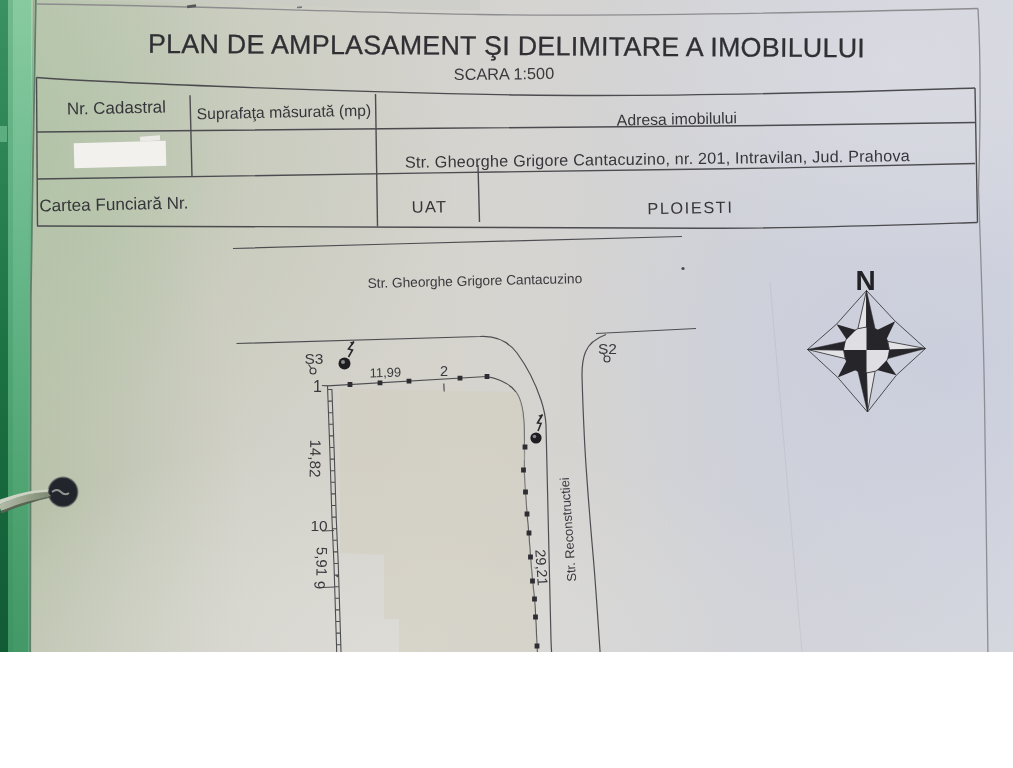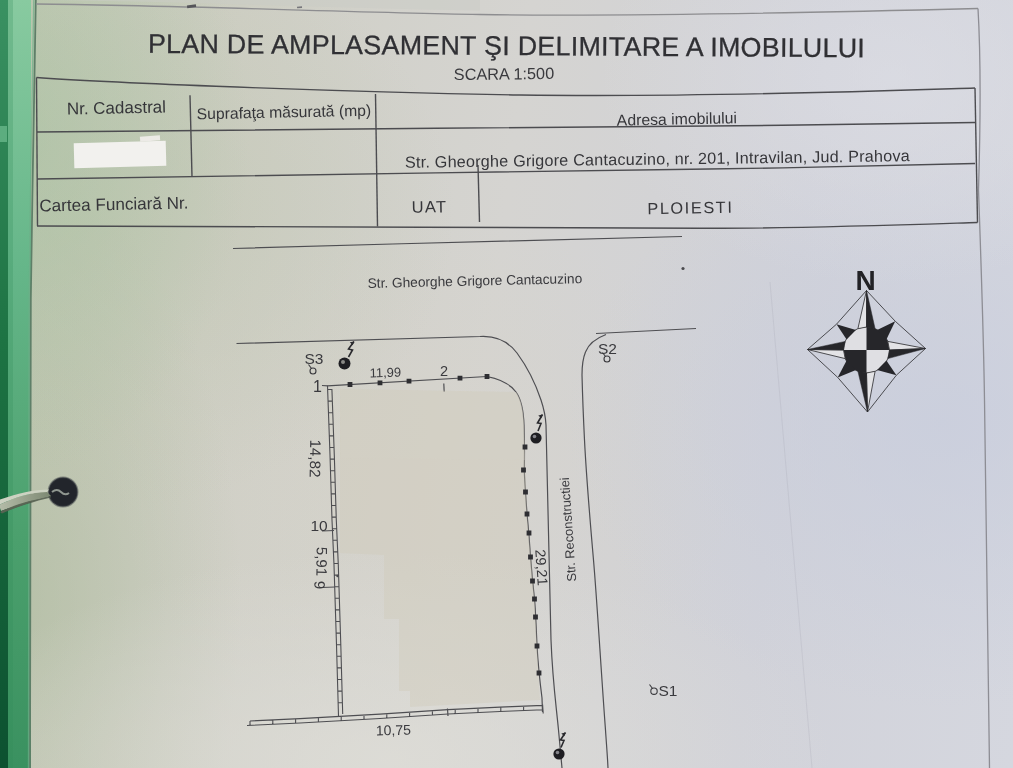--- a/index.html
+++ b/index.html
@@ -1,16 +1,16 @@
 <!DOCTYPE html>
 <html><head>
 <meta charset="utf-8">
 <style>
 html,body{margin:0;padding:0}
-#c{position:relative;width:1013px;height:768px;overflow:hidden;
+#c{position:relative;width:1013px;height:652px;overflow:hidden;
   background:
     radial-gradient(ellipse 420px 300px at 88% 10%, rgba(223,224,231,.55), rgba(223,224,231,0) 70%),
     radial-gradient(ellipse 500px 380px at 93% 55%, rgba(200,205,221,.75), rgba(200,205,221,0) 75%),
     radial-gradient(ellipse 600px 280px at 38% 99%, rgba(223,222,216,.75), rgba(223,222,216,0) 75%),
     radial-gradient(ellipse 300px 420px at 1% 18%, rgba(150,190,150,.38), rgba(150,190,150,0) 80%),
     radial-gradient(ellipse 500px 400px at 8% 28%, rgba(188,196,172,.55), rgba(188,196,172,0) 75%),
     radial-gradient(ellipse 260px 500px at 2% 78%, rgba(165,182,150,.5), rgba(165,182,150,0) 85%),
     radial-gradient(ellipse 420px 350px at 42% 62%, rgba(215,211,200,.45), rgba(215,211,200,0) 75%),
     linear-gradient(97deg, #c5c9b5 0%, #cfcfc5 22%, #d5d4d1 48%, #d1d2d9 75%, #d5d7df 100%);
   font-family:"Liberation Sans",sans-serif;text-align:right;}

